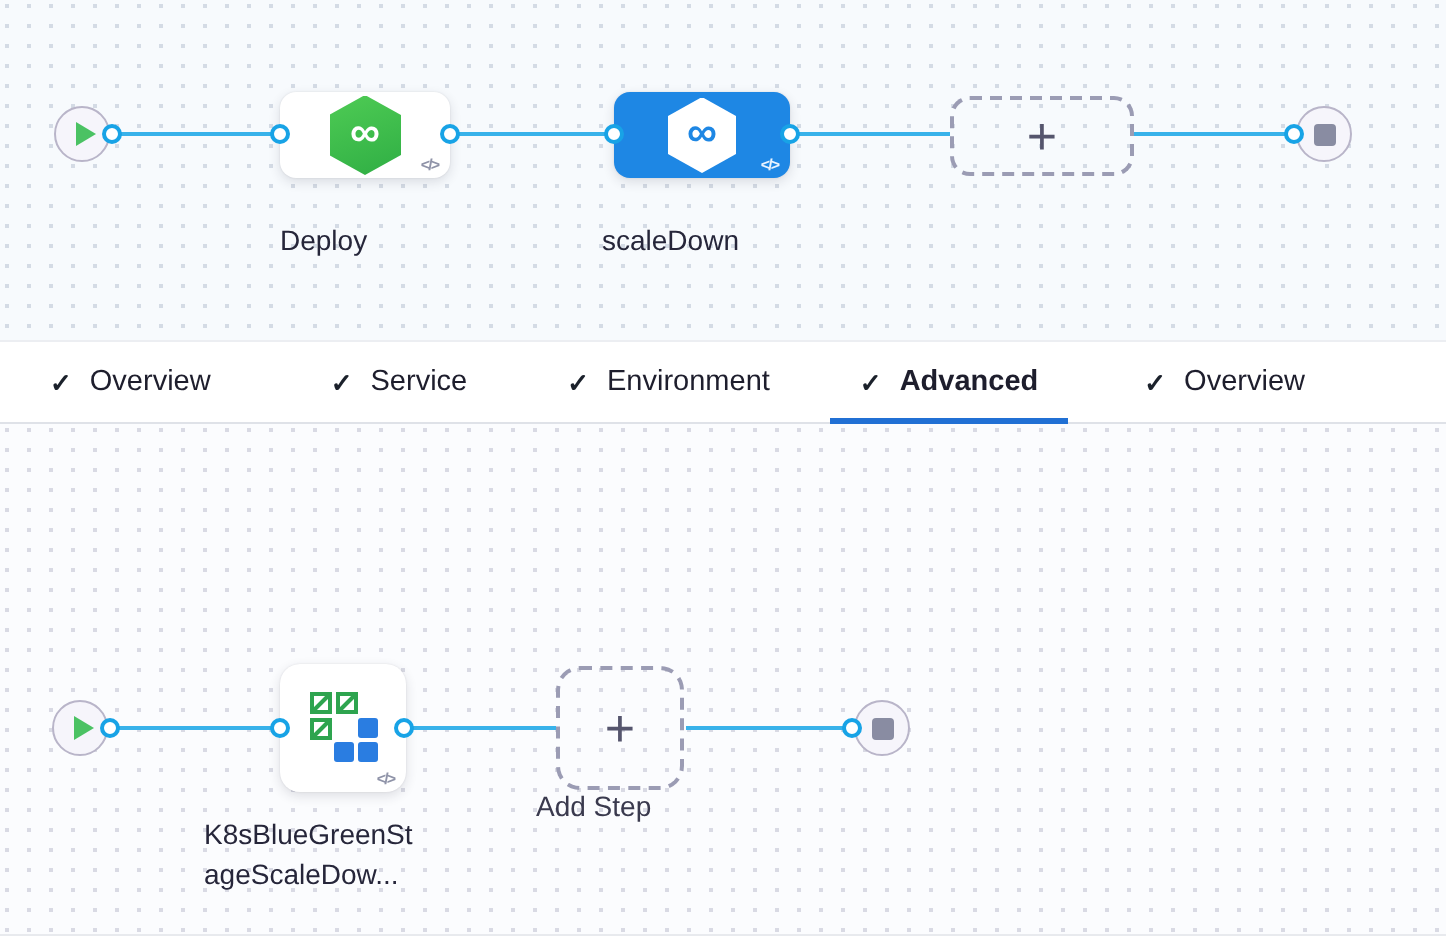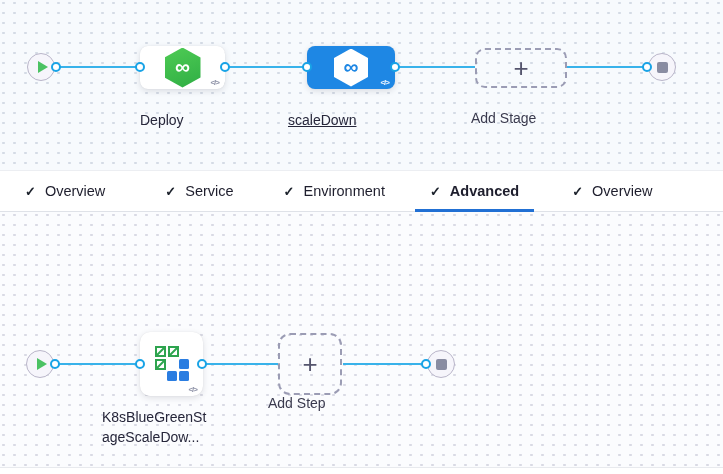--- a/index.html
+++ b/index.html
@@ -138,22 +138,21 @@
 
     <div class="addbox" style="left:475px;top:48px;width:92px;height:40px;">
       <span>+</span>
     </div>
 
     <div class="roundnode" style="left:648px;top:53px;">
       <div class="stop-sq"></div>
     </div>
 
     <div class="nodelabel" style="left:140px;top:110px;width:85px;">Deploy</div>
-    <div class="nodelabel" style="left:288px;top:110px;width:100px;text-decoration:underline;">scaleDown</div>
-    <div class="nodelabel" style="left:471px;top:108px;width:100px;color:#3a3a4e;">Add Stage</div>
+    <div class="nodelabel" style="left:301px;top:110px;width:100px;">scaleDown</div>
   </div>
 
   <div class="tabbar">
     <div class="tab">
       <span class="check">✓</span>
       <span>Overview</span>
     </div>
     <div class="tab t-service">
       <span class="check">✓</span>
       <span>Service</span>

